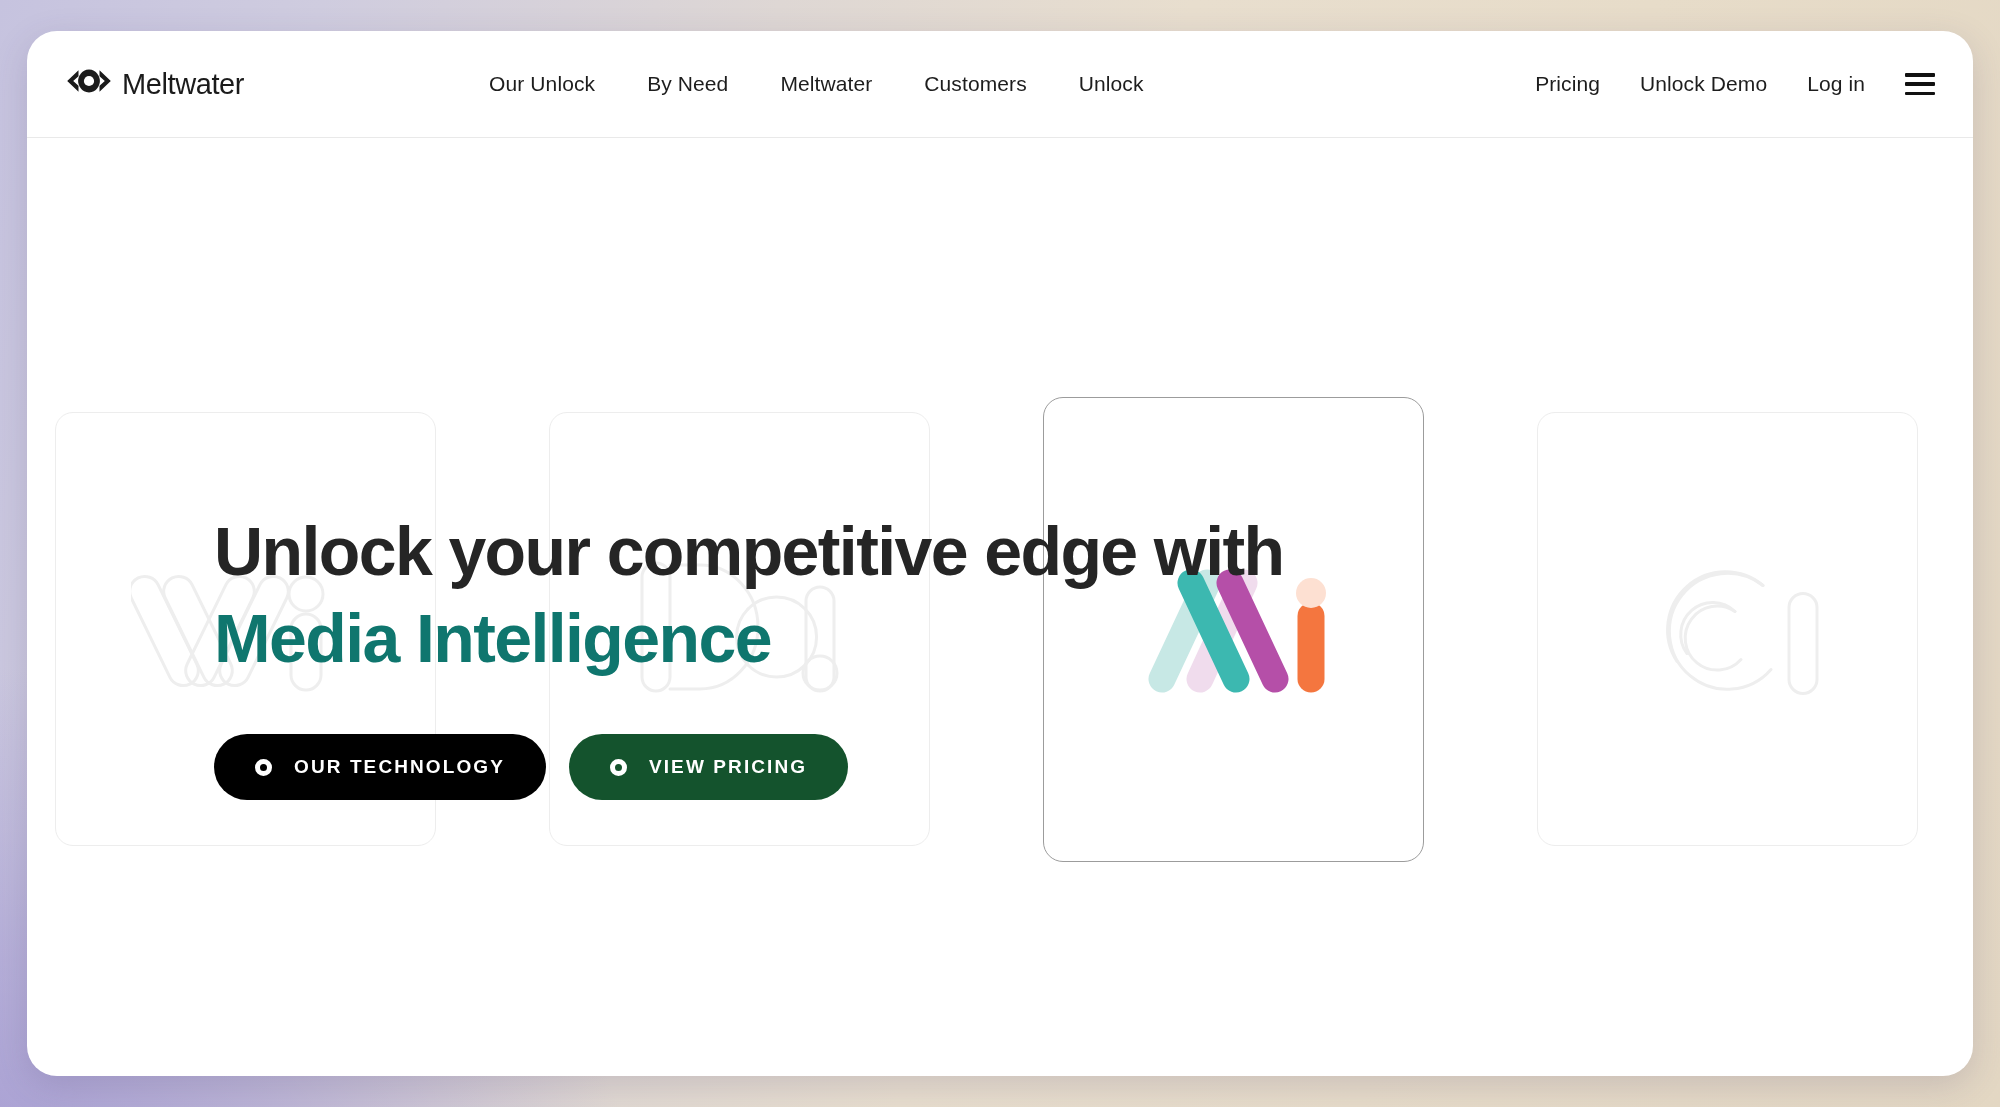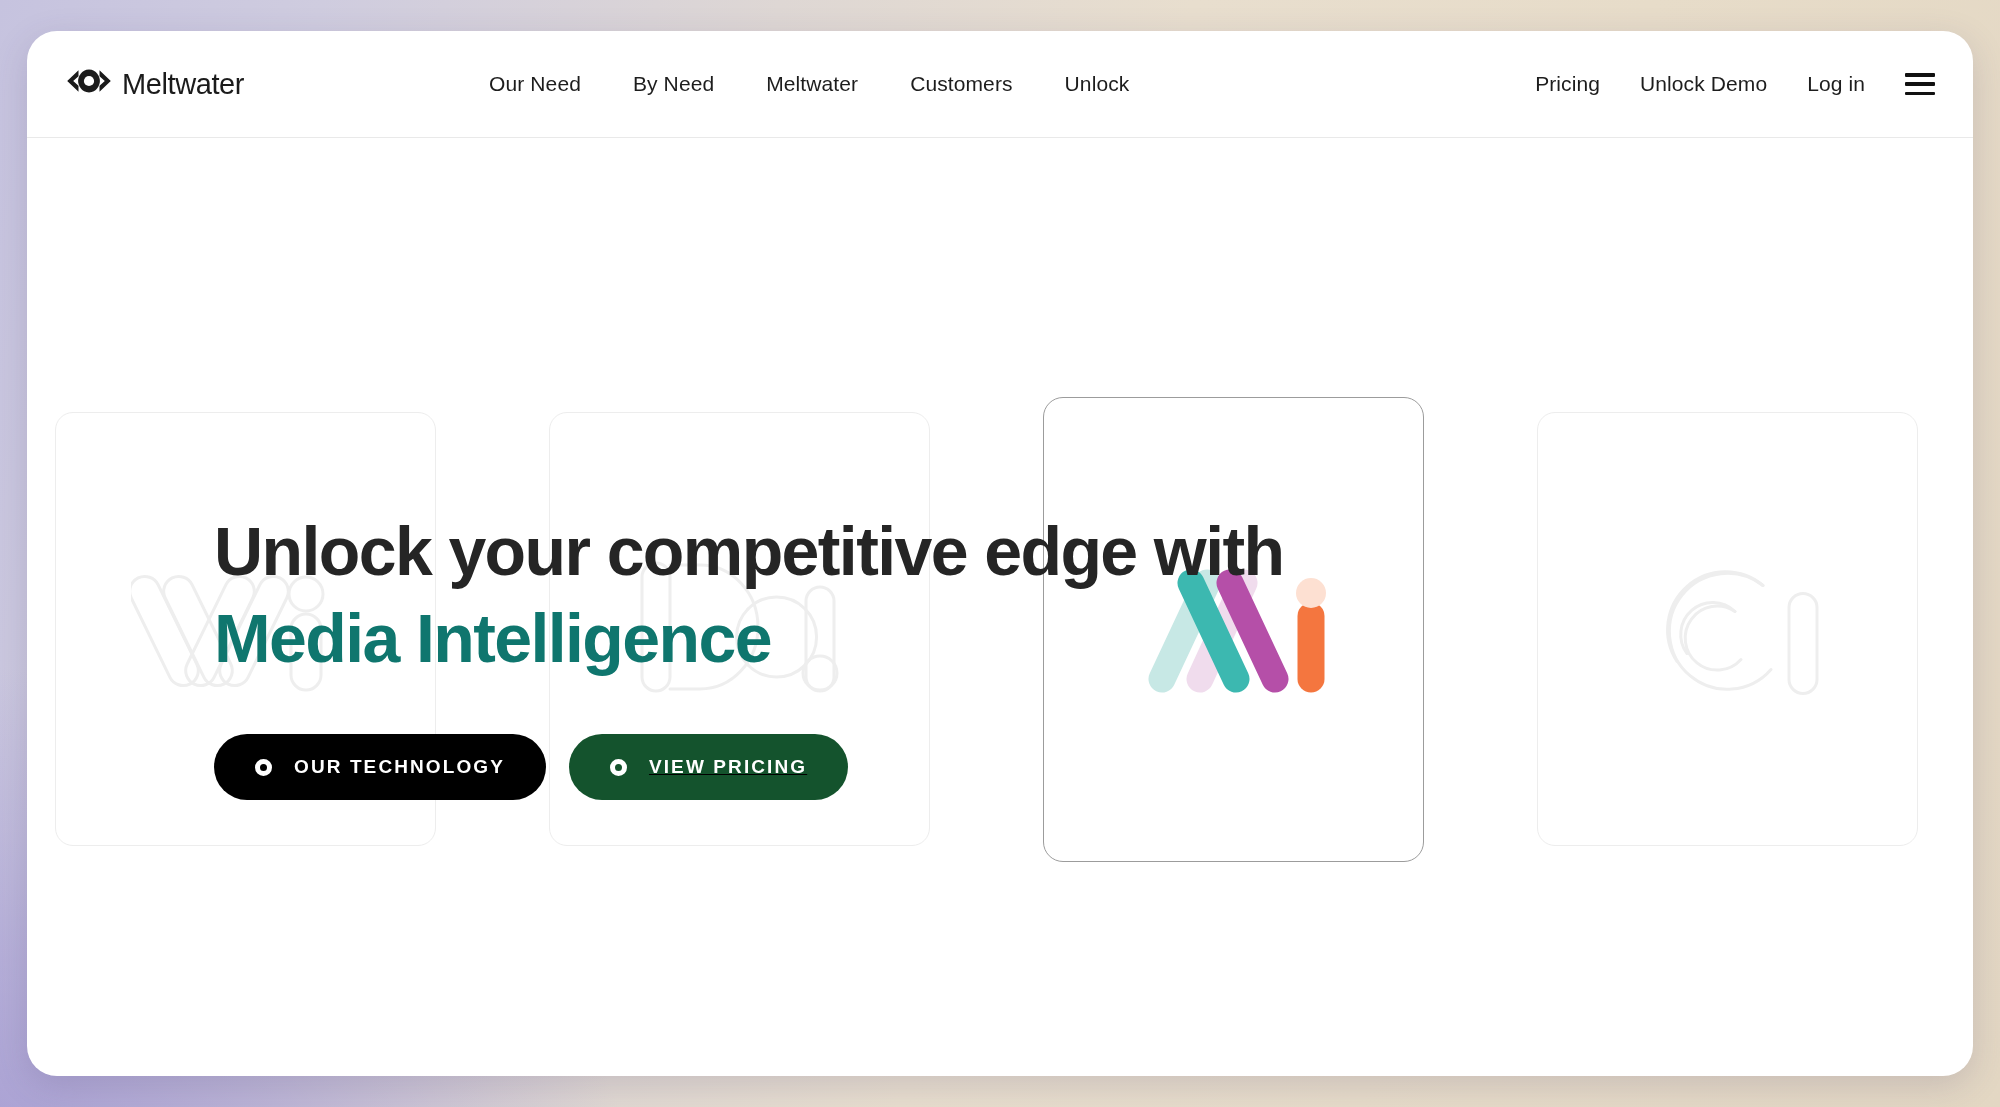--- a/index.html
+++ b/index.html
@@ -172,21 +172,20 @@
     letter-spacing: -1.6px;
     color: #252525;
     white-space: nowrap;
   }
   .hero-title .accent { color: #0f766e; display: block; }
 
   .hero-actions {
     margin-top: 52px;
     display: flex;
     gap: 23px;
-    text-decoration: underline;
   }
 
   .btn {
     height: 66px;
     border-radius: 33px;
     display: inline-flex;
     align-items: center;
     gap: 22px;
     padding: 0 41px;
     border: none;
@@ -228,21 +227,21 @@
           <path d="M13.5 2.2 L2.2 13 L13.5 23.8 L13.5 17.8 L8.2 13 L13.5 8.2 Z" fill="#1b1b1b"></path>
           <path d="M34.5 2.2 L45.8 13 L34.5 23.8 L34.5 17.8 L39.8 13 L34.5 8.2 Z" fill="#1b1b1b"></path>
           <path d="M24 1.6 C31.5 1.6 34.9 8.8 34.9 13 C34.9 17.2 31.5 24.4 24 24.4 C16.5 24.4 13.1 17.2 13.1 13 C13.1 8.8 16.5 1.6 24 1.6 Z" fill="#1b1b1b"></path>
           <circle cx="24" cy="13" r="5.1" fill="#ffffff"></circle>
         </svg>
       </span>
       <span class="brand-name">Meltwater</span>
     </a>
 
     <nav class="nav-main">
-      <span class="nav-link">Our Need</span>
+      <span class="nav-link">Our Unlock</span>
       <span class="nav-link">By Need</span>
       <span class="nav-link">Meltwater</span>
       <span class="nav-link">Customers</span>
       <span class="nav-link">Unlock</span>
     </nav>
 
     <div class="nav-right">
       <span class="nav-link">Pricing</span>
       <span class="nav-link">Unlock Demo</span>
       <span class="nav-link">Log in</span>

